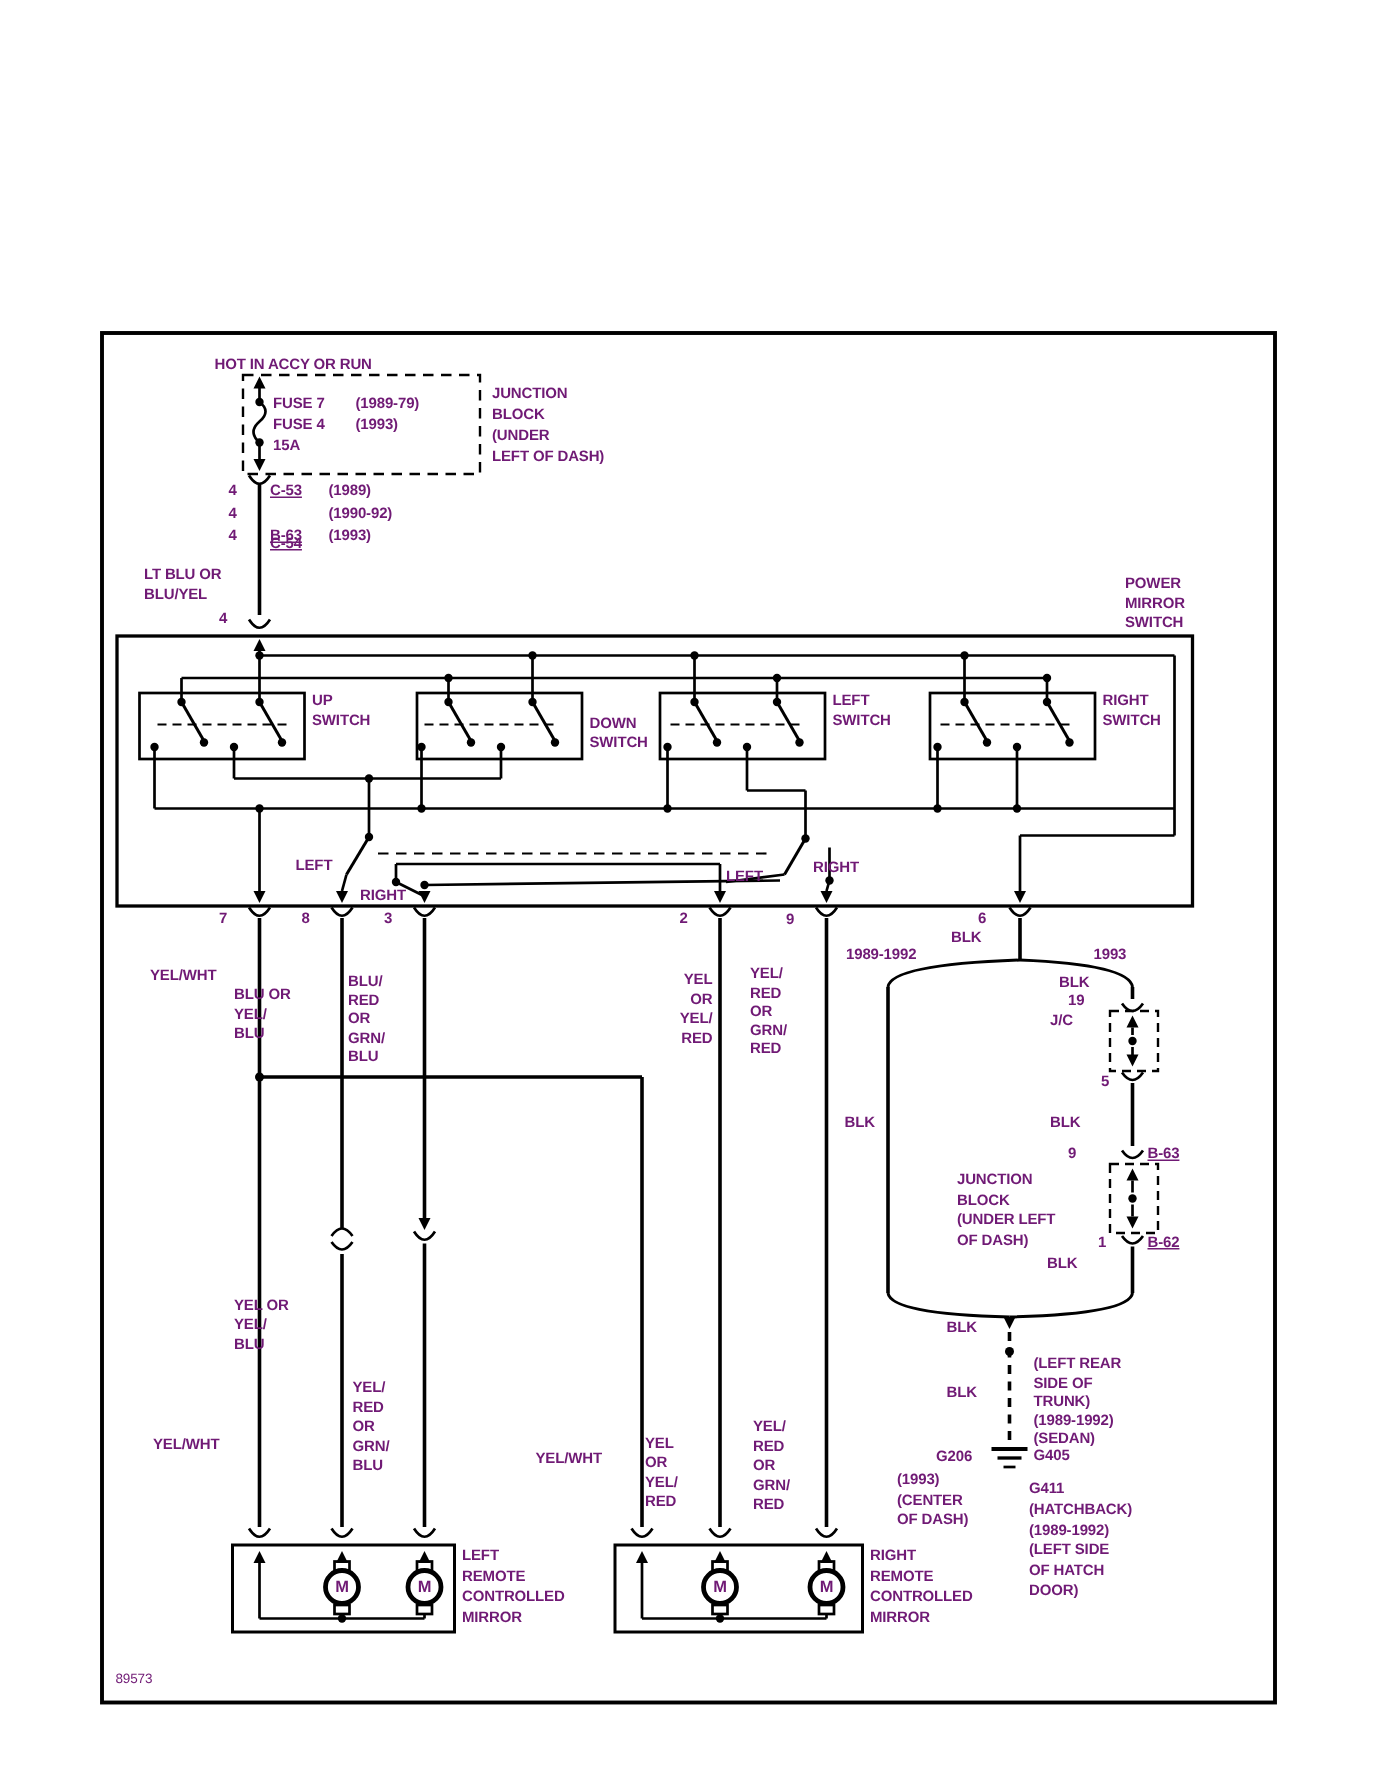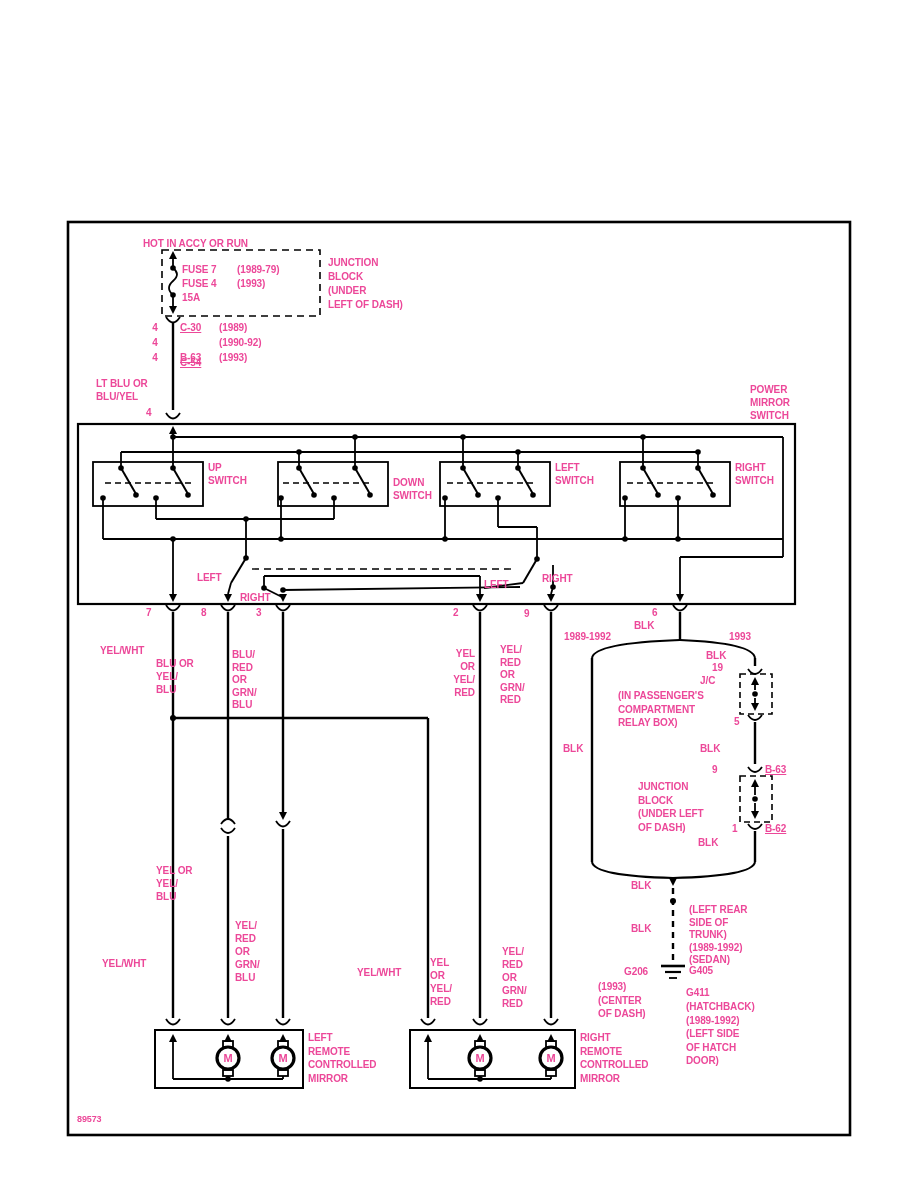--- a/index.html
+++ b/index.html
@@ -1,28 +1,28 @@
 <!DOCTYPE html>
 <html><head>
 <meta charset="utf-8">
 <style>
   html,body{margin:0;padding:0;background:#fff}
   .page{position:relative;width:918px;height:1188px;background:#fff;overflow:hidden;
-        font-family:"Liberation Sans",sans-serif;color:#ec4899}
+        font-family:"Liberation Sans",sans-serif;color:#701a75}
   .page svg{position:absolute;left:0;top:0}
   .lb{position:absolute;font-size:10px;font-weight:bold;line-height:13px;
       white-space:pre-line;letter-spacing:-0.1px}
   .r{}
   .c{text-align:center}
   .u{text-decoration:underline}
   .lh14{line-height:14px}
   .lh12{line-height:12.5px}
   .lh135{line-height:13.5px}
   .m{font-size:11px;line-height:14px}
-  .fid{font-size:9px;font-weight:bold}
+  .fid{font-size:9px;font-weight:normal}
 </style>
 </head>
 <body>
 
 <div class="page">
 
 <svg width="918" height="1188" viewBox="0 0 918 1188">
   <g stroke="#000" fill="none">
 
     <rect x="68" y="222" width="782" height="913" stroke-width="2.6"></rect>
@@ -300,21 +300,21 @@
 <div class="lb" style="left:237px;top:263px;width:60px">(1989-79)</div>
 <div class="lb" style="left:182px;top:277px;width:50px">FUSE 4</div>
 <div class="lb" style="left:237px;top:277px;width:60px">(1993)</div>
 <div class="lb" style="left:182px;top:291px;width:40px">15A</div>
 <div class="lb lh14" style="left:328px;top:256px;width:110px">JUNCTION
 BLOCK
 (UNDER
 LEFT OF DASH)</div>
 
 <div class="lb c" style="left:148px;top:321px;width:14px">4</div>
-<div class="lb u" style="left:180px;top:321px;width:36px">C-30</div>
+<div class="lb u" style="left:180px;top:321px;width:36px">C-53</div>
 <div class="lb" style="left:219px;top:321px;width:70px">(1989)</div>
 <div class="lb c" style="left:148px;top:336px;width:14px">4</div>
 <div class="lb u" style="left:180px;top:356px;width:36px">C-54</div>
 <div class="lb" style="left:219px;top:336px;width:70px">(1990-92)</div>
 <div class="lb c" style="left:148px;top:351px;width:14px">4</div>
 <div class="lb u" style="left:180px;top:351px;width:36px">B-63</div>
 <div class="lb" style="left:219px;top:351px;width:70px">(1993)</div>
 
 <div class="lb r" style="left:96px;top:377px;width:65px">LT BLU OR
 BLU/YEL</div>
@@ -363,23 +363,20 @@
 RED</div>
 <div class="lb r lh12" style="left:500px;top:644px;width:47px">YEL/
 RED
 OR
 GRN/
 RED</div>
 
 <div class="lb r" style="left:706px;top:649px;width:42px">BLK</div>
 <div class="lb r" style="left:712px;top:661px;width:34px">19</div>
 <div class="lb r" style="left:700px;top:674px;width:35px">J/C</div>
-<div class="lb r lh135" style="left:618px;top:689px;width:117px">(IN PASSENGER'S
-COMPARTMENT
-RELAY BOX)</div>
 <div class="lb r" style="left:734px;top:715px;width:14px">5</div>
 <div class="lb r" style="left:700px;top:742px;width:42px">BLK</div>
 <div class="lb" style="left:563px;top:742px;width:40px">BLK</div>
 <div class="lb r" style="left:712px;top:763px;width:14px">9</div>
 <div class="lb u" style="left:765px;top:763px;width:38px">B-63</div>
 <div class="lb r lh135" style="left:638px;top:780px;width:96px">JUNCTION
 BLOCK
 (UNDER LEFT
 OF DASH)</div>
 <div class="lb r" style="left:732px;top:822px;width:14px">1</div>

